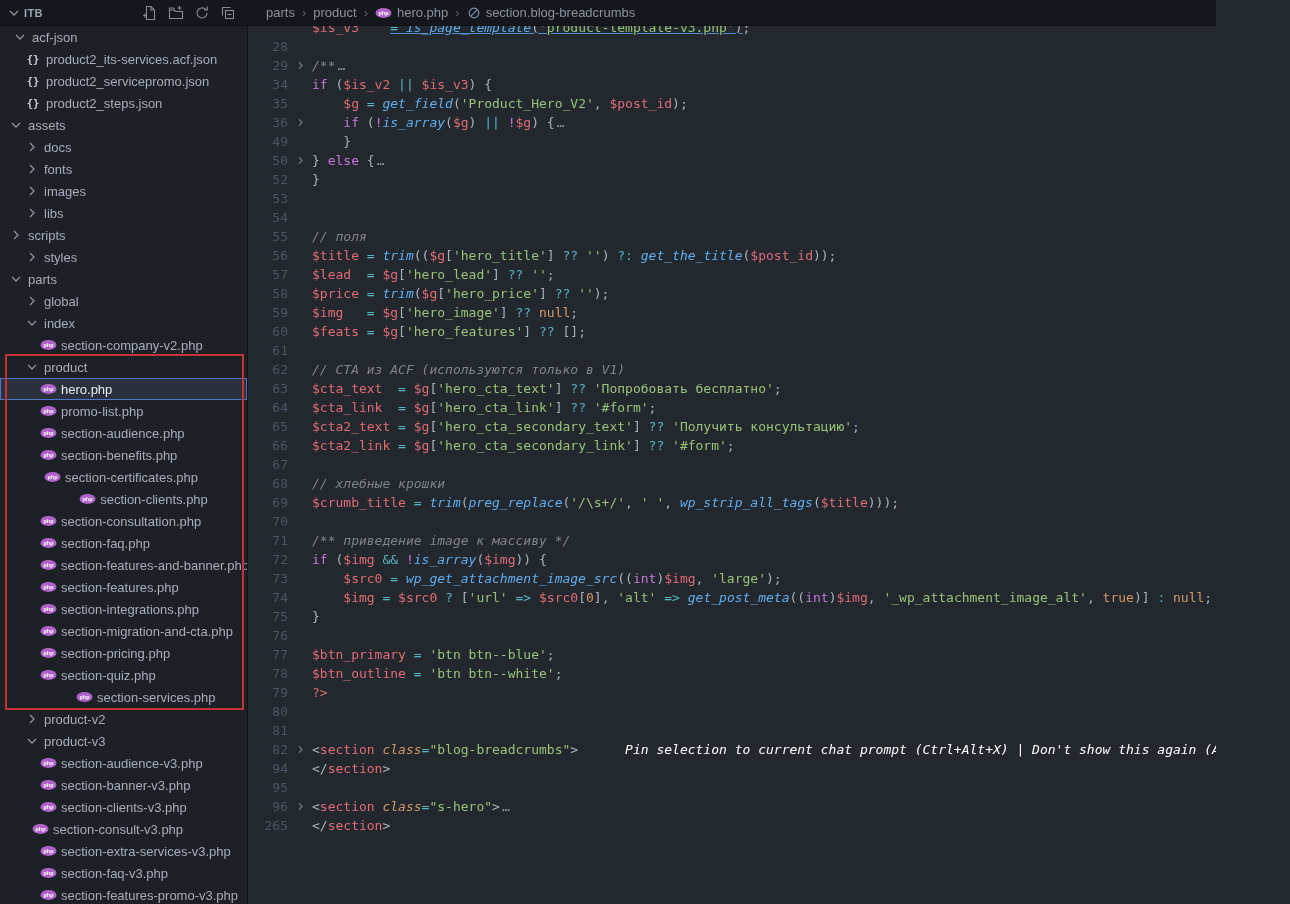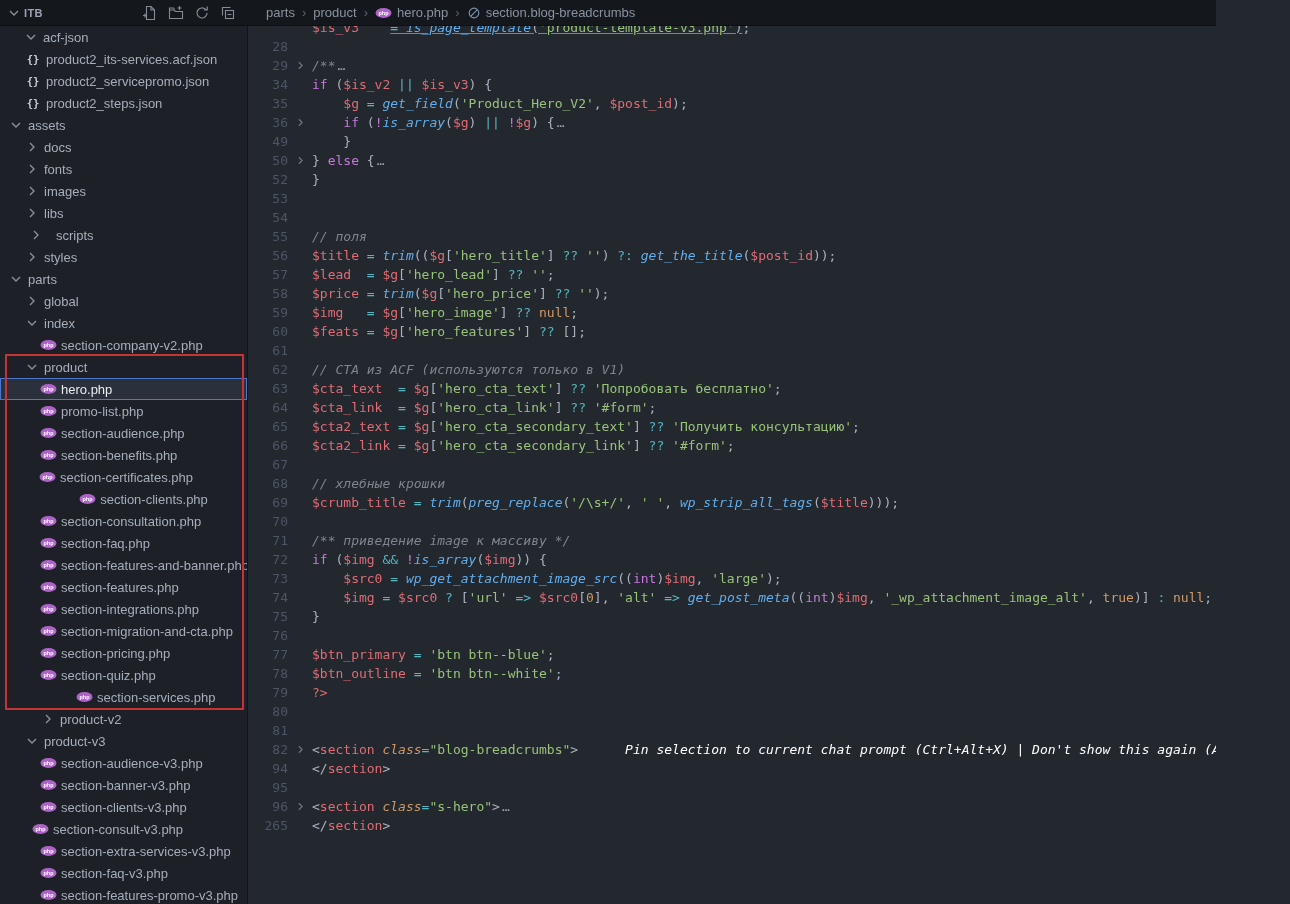--- a/index.html
+++ b/index.html
@@ -108,21 +108,21 @@
             <line x1="4.5" y1="11.5" x2="11.5" y2="4.5" stroke="#7d93ad" stroke-width="1.3"></line>
           </svg>
           <span>section.blog-breadcrumbs</span>
         </span>
       </div>
   </div>
 
   <div class="body">
     <div class="sidebar">
       <div id="tree">
-          <div class="trow" style="padding-left: 23px;">
+          <div class="trow" style="padding-left: 12px;">
             <svg class="tchev" width="16" height="16" viewBox="0 0 16 16">
               <path d="M4 6l4 4 4-4" fill="none" stroke="#8b939f" stroke-width="1.3"></path>
             </svg>
             <span class="tlabel">acf-json</span>
           </div>
           <div class="trow" style="padding-left: 24px;">
             <span class="json-ic">{}</span>
             <span class="tlabel">product2_its-services.acf.json</span>
           </div>
           <div class="trow" style="padding-left: 24px;">
@@ -156,21 +156,21 @@
               <path d="M6 4l4 4-4 4" fill="none" stroke="#8b939f" stroke-width="1.3"></path>
             </svg>
             <span class="tlabel">images</span>
           </div>
           <div class="trow" style="padding-left: 24px;">
             <svg class="tchev" width="16" height="16" viewBox="0 0 16 16">
               <path d="M6 4l4 4-4 4" fill="none" stroke="#8b939f" stroke-width="1.3"></path>
             </svg>
             <span class="tlabel">libs</span>
           </div>
-          <div class="trow" style="padding-left: 28px; gap: 8px;">
+          <div class="trow" style="padding-left: 8px;">
             <svg class="tchev" width="16" height="16" viewBox="0 0 16 16">
               <path d="M6 4l4 4-4 4" fill="none" stroke="#8b939f" stroke-width="1.3"></path>
             </svg>
             <span class="tlabel">scripts</span>
           </div>
           <div class="trow" style="padding-left: 24px;">
             <svg class="tchev" width="16" height="16" viewBox="0 0 16 16">
               <path d="M6 4l4 4-4 4" fill="none" stroke="#8b939f" stroke-width="1.3"></path>
             </svg>
             <span class="tlabel">styles</span>
@@ -227,21 +227,21 @@
             </svg>
             <span class="tlabel">section-audience.php</span>
           </div>
           <div class="trow" style="padding-left: 40px;">
             <svg class="phpic" width="17" height="16" viewBox="0 0 17 16">
               <ellipse cx="8.5" cy="8" rx="8" ry="5" fill="#ae63c8"></ellipse>
               <text x="8.5" y="10" text-anchor="middle" font-size="5.5" font-weight="bold" fill="#fff" font-family="Liberation Sans, sans-serif">php</text>
             </svg>
             <span class="tlabel">section-benefits.php</span>
           </div>
-          <div class="trow" style="padding-left: 32px; margin-left: 7px;">
+          <div class="trow" style="padding-left: 44px;">
             <svg class="phpic" width="17" height="16" viewBox="0 0 17 16">
               <ellipse cx="8.5" cy="8" rx="8" ry="5" fill="#ae63c8"></ellipse>
               <text x="8.5" y="10" text-anchor="middle" font-size="5.5" font-weight="bold" fill="#fff" font-family="Liberation Sans, sans-serif">php</text>
             </svg>
             <span class="tlabel">section-certificates.php</span>
           </div>
           <div class="trow" style="padding-left: 40px; justify-content: center;">
             <svg class="phpic" width="17" height="16" viewBox="0 0 17 16">
               <ellipse cx="8.5" cy="8" rx="8" ry="5" fill="#ae63c8"></ellipse>
               <text x="8.5" y="10" text-anchor="middle" font-size="5.5" font-weight="bold" fill="#fff" font-family="Liberation Sans, sans-serif">php</text>
@@ -304,21 +304,21 @@
             </svg>
             <span class="tlabel">section-quiz.php</span>
           </div>
           <div class="trow" style="padding-left: 40px; margin-left: 36px;">
             <svg class="phpic" width="17" height="16" viewBox="0 0 17 16">
               <ellipse cx="8.5" cy="8" rx="8" ry="5" fill="#ae63c8"></ellipse>
               <text x="8.5" y="10" text-anchor="middle" font-size="5.5" font-weight="bold" fill="#fff" font-family="Liberation Sans, sans-serif">php</text>
             </svg>
             <span class="tlabel">section-services.php</span>
           </div>
-          <div class="trow" style="padding-left: 40px;">
+          <div class="trow" style="padding-left: 24px;">
             <svg class="tchev" width="16" height="16" viewBox="0 0 16 16">
               <path d="M6 4l4 4-4 4" fill="none" stroke="#8b939f" stroke-width="1.3"></path>
             </svg>
             <span class="tlabel">product-v2</span>
           </div>
           <div class="trow" style="padding-left: 24px;">
             <svg class="tchev" width="16" height="16" viewBox="0 0 16 16">
               <path d="M4 6l4 4 4-4" fill="none" stroke="#8b939f" stroke-width="1.3"></path>
             </svg>
             <span class="tlabel">product-v3</span>

